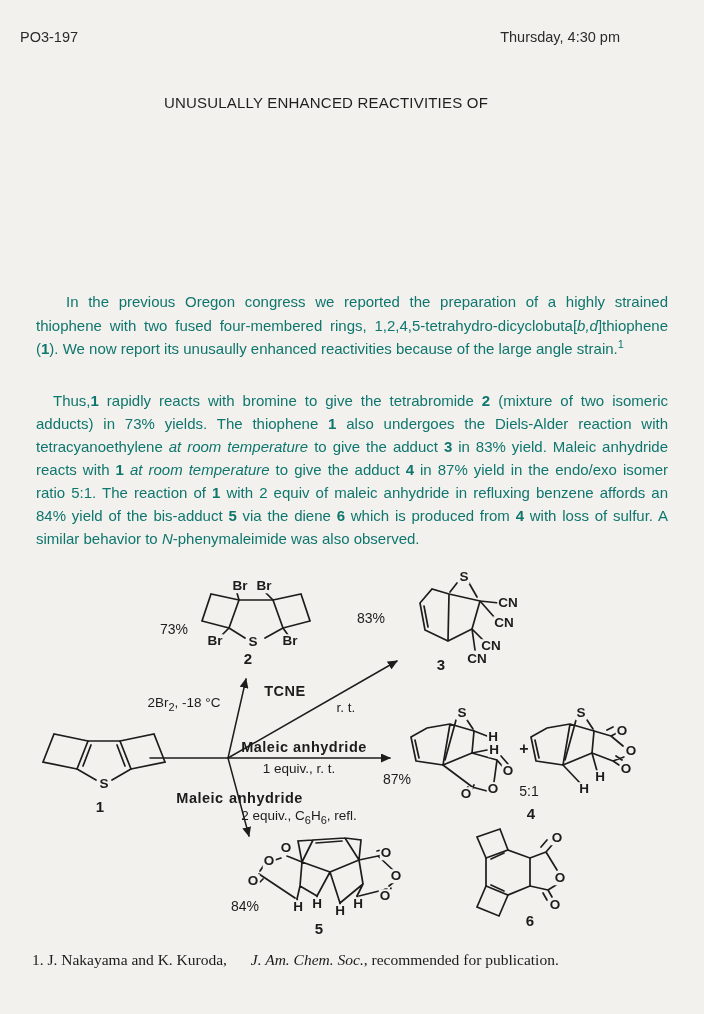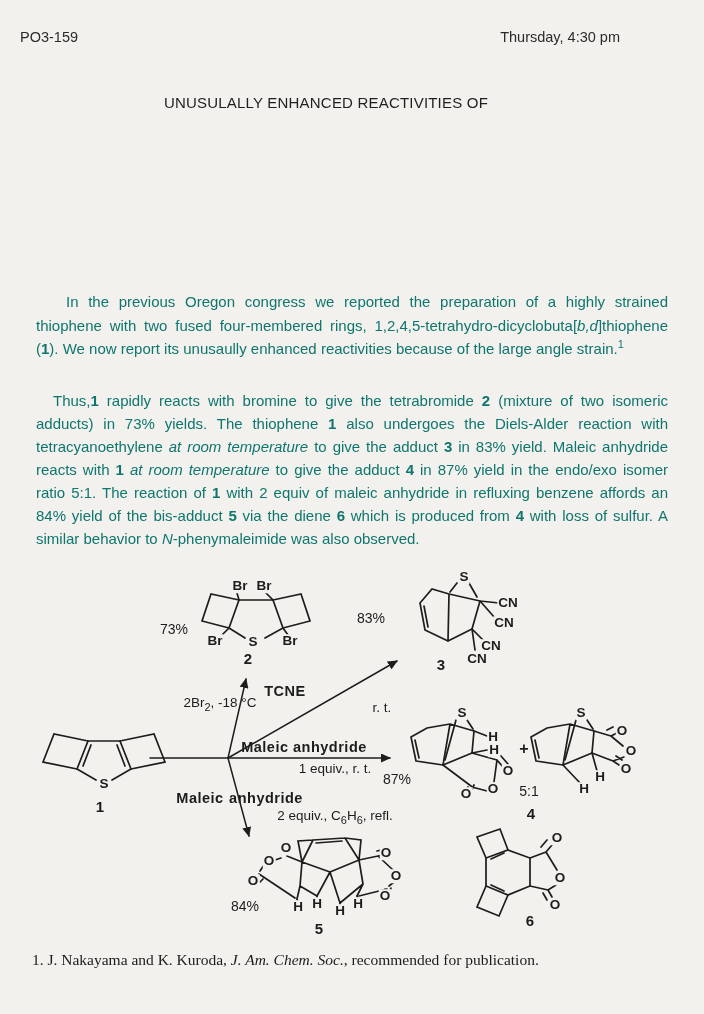--- a/index.html
+++ b/index.html
@@ -22,31 +22,31 @@
   .para-2 { top:389px; line-height:23px; text-indent:17px; }
   .sup { vertical-align:super; font-size:11px; line-height:0; }
   .sub { vertical-align:sub; font-size:11px; line-height:0; }
   .scheme-svg { position:absolute; left:0; top:0; width:704px; height:1014px; }
   .lbl { position:absolute; transform:translate(-50%,-50%); white-space:nowrap;
     color:#1c1c1c; line-height:1; }
   .atom { font-weight:bold; font-size:13.5px; background:#f2f1ed; padding:0 1px; }
   .num  { font-weight:bold; font-size:15px; }
   .yield { font-size:14px; }
   .rg-b { font-weight:bold; font-size:14.5px; letter-spacing:0.5px; }
-  .rg   { font-size:13.5px;margin-left:36px; }
+  .rg   { font-size:13.5px; }
   .plus { font-size:16px; font-weight:bold; }
   .footnote { position:absolute; left:32px; top:951px; width:650px;
     font-family:"Liberation Serif", serif; font-size:15.5px; color:#1b1b1b; }
 </style>
 </head>
 <body>
 
 <div class="page">
 
-  <div class="hdr hdr-left">PO3-159</div>
+  <div class="hdr hdr-left">PO3-197</div>
   <div class="hdr hdr-right">Thursday, 4:30 pm</div>
 
   <div class="title-block">
     <div>UNUSULALLY ENHANCED REACTIVITIES OF</div>
   </div>
 
 
   <div class="para para-1"><span>In the previous Oregon congress we reported the preparation of a highly strained thiophene with two fused four-membered rings, 1,2,4,5-tetrahydro-dicyclobuta[</span><span style="font-style: italic;">b,d</span><span>]thiophene (</span><span style="font-weight: bold;">1</span><span>).  We now report its unusaully enhanced reactivities because of the large angle strain.</span><span class="sup">1</span></div>
   <div class="para para-2"><span>Thus,</span><span style="font-weight: bold;">1</span><span> rapidly reacts with bromine to give the tetrabromide </span><span style="font-weight: bold;">2</span><span> (mixture of two isomeric adducts) in 73% yields.  The thiophene </span><span style="font-weight: bold;">1</span><span> also undergoes the Diels-Alder reaction with tetracyanoethylene </span><span style="font-style: italic;">at room temperature</span><span> to give the adduct </span><span style="font-weight: bold;">3</span><span> in 83% yield.  Maleic anhydride reacts with </span><span style="font-weight: bold;">1</span><span> </span><span style="font-style: italic;">at room temperature</span><span> to give the adduct </span><span style="font-weight: bold;">4</span><span> in 87% yield in the endo/exo isomer ratio 5:1.  The reaction of </span><span style="font-weight: bold;">1</span><span> with 2 equiv of maleic anhydride in refluxing benzene affords an 84% yield of the bis-adduct </span><span style="font-weight: bold;">5</span><span> via the diene </span><span style="font-weight: bold;">6</span><span> which is produced from </span><span style="font-weight: bold;">4</span><span> with loss of sulfur.  A similar behavior to </span><span style="font-style: italic;">N</span><span>-phenymaleimide was also observed.</span></div>
 
@@ -170,15 +170,15 @@
 
   <span class="lbl atom" style="left:493px; top:737px;">H</span>
   <span class="lbl atom" style="left:494px; top:750px;">H</span>
   <span class="lbl atom" style="left:600px; top:777px;">H</span>
   <span class="lbl atom" style="left:584px; top:789px;">H</span>
   <span class="lbl atom" style="left:298px; top:907px;">H</span>
   <span class="lbl atom" style="left:317px; top:904px;">H</span>
   <span class="lbl atom" style="left:340px; top:911px;">H</span>
   <span class="lbl atom" style="left:358px; top:904px;">H</span>
 
-  <div class="footnote"><span>1.  J. Nakayama and K. Kuroda, </span><span style="font-style: italic;">J. Am. Chem. Soc.</span><span>, recommended for publication.</span></div>
+  <div class="footnote"><span>1.  J. Nakayama and K. Kuroda, </span><span style="font-style: italic; margin-left: 20px;">J. Am. Chem. Soc.</span><span>, recommended for publication.</span></div>
 
 </div>
 
 </body></html>

